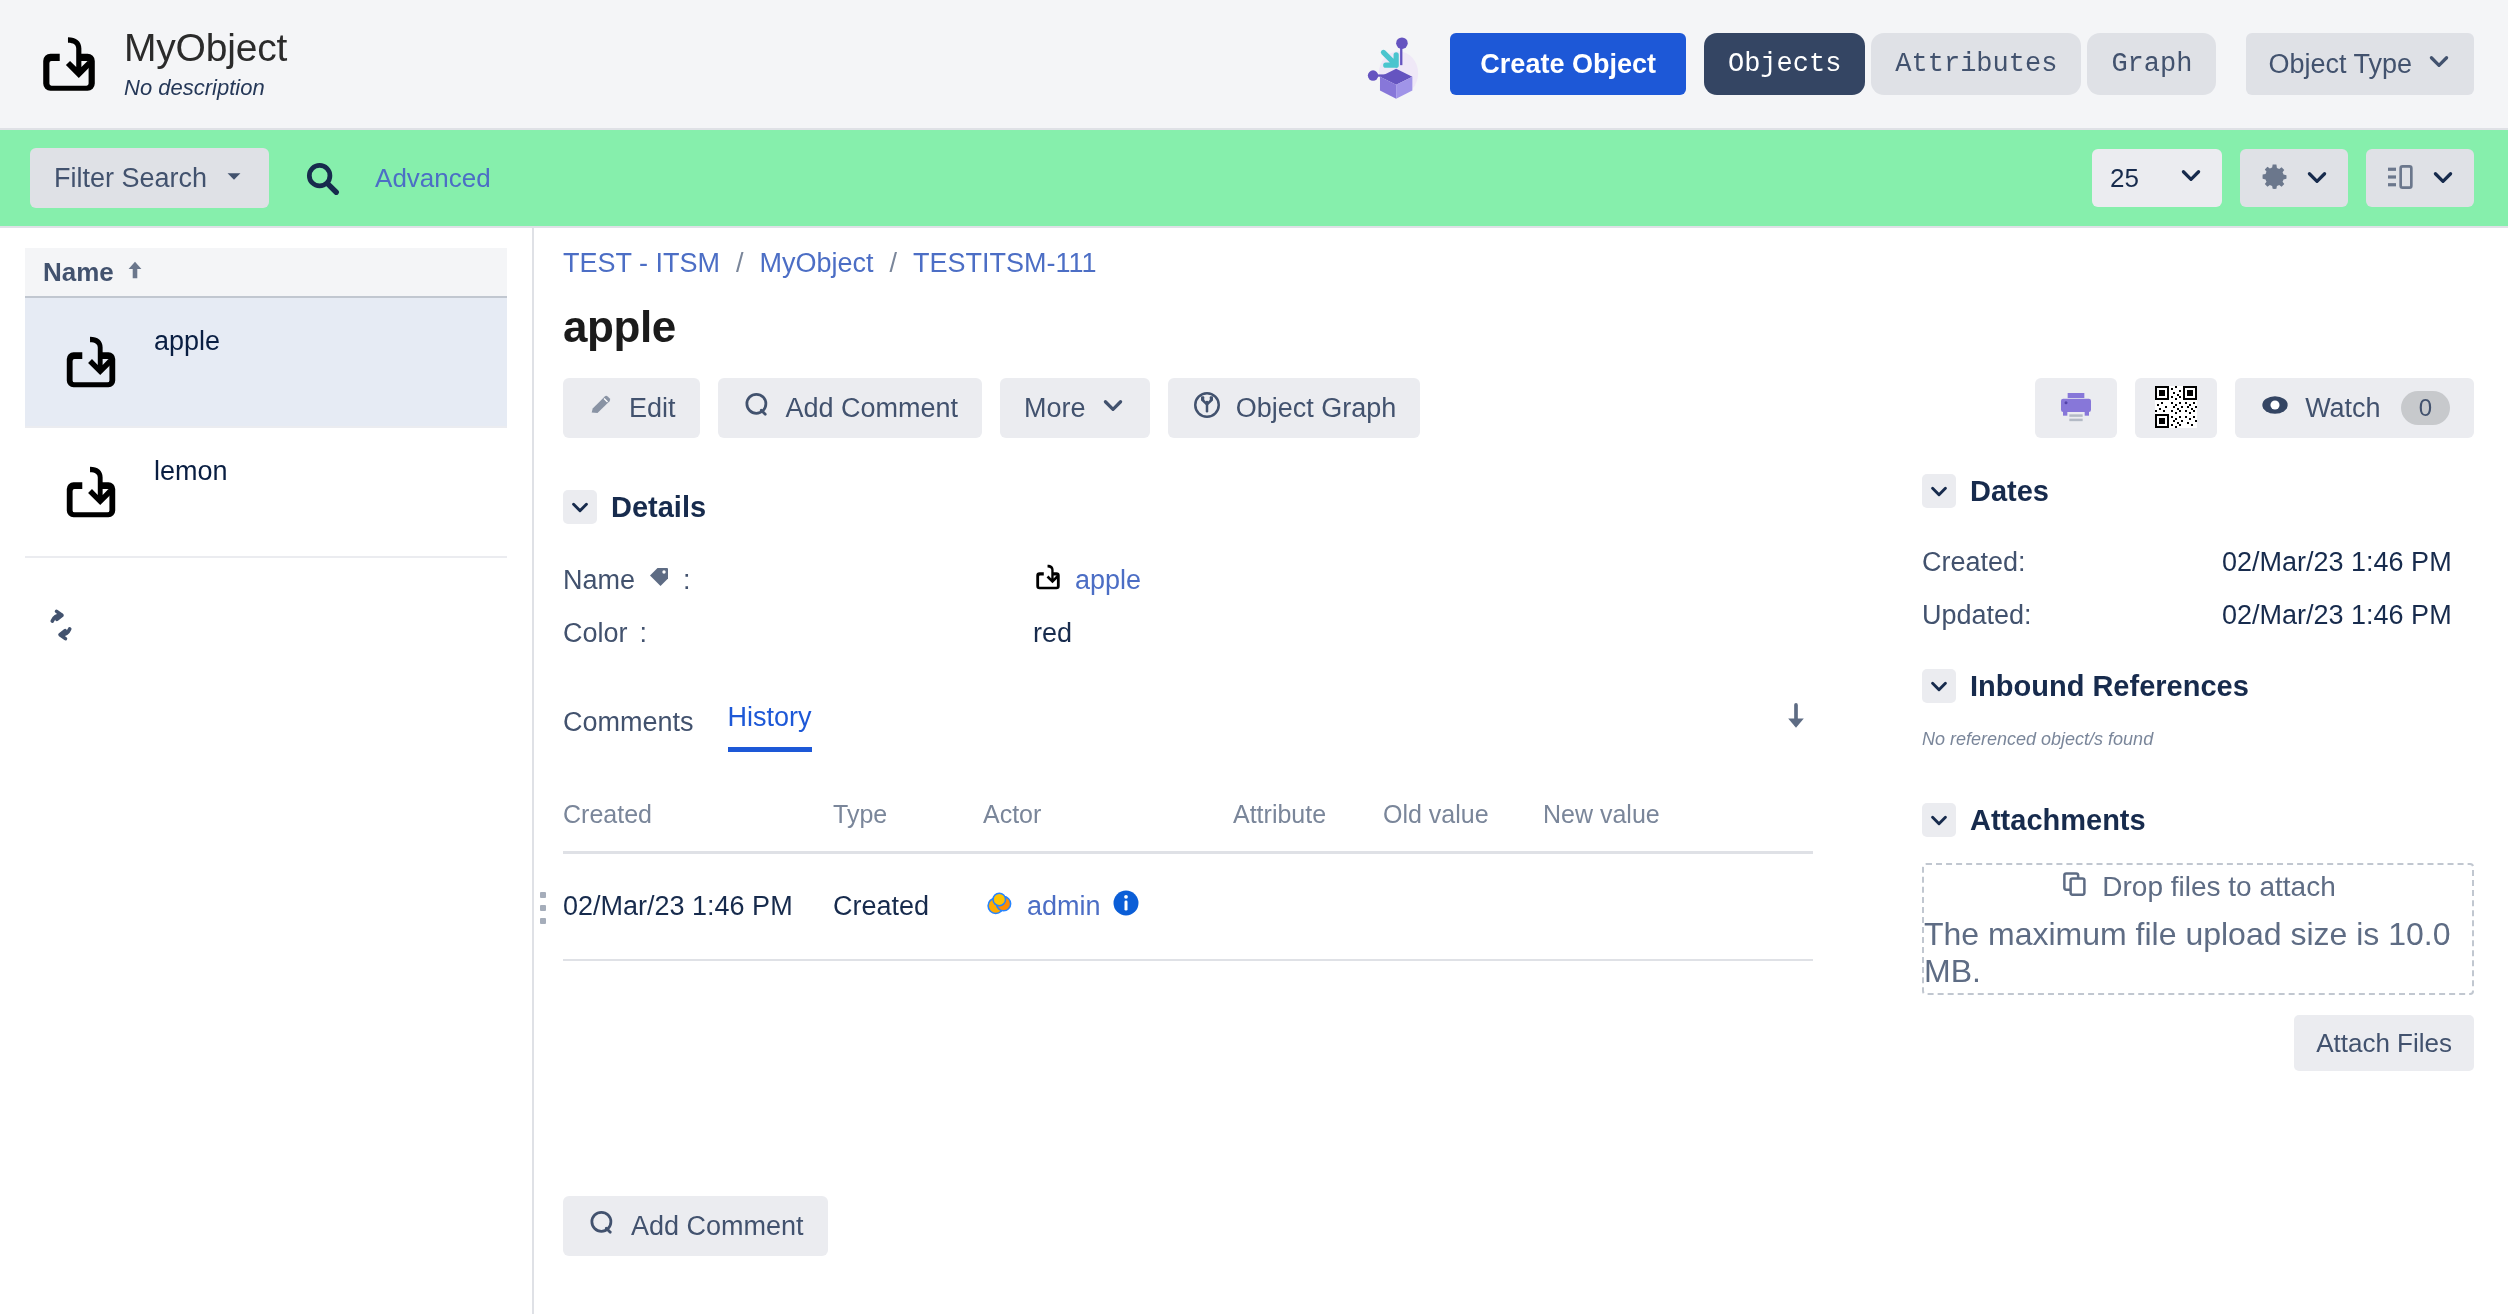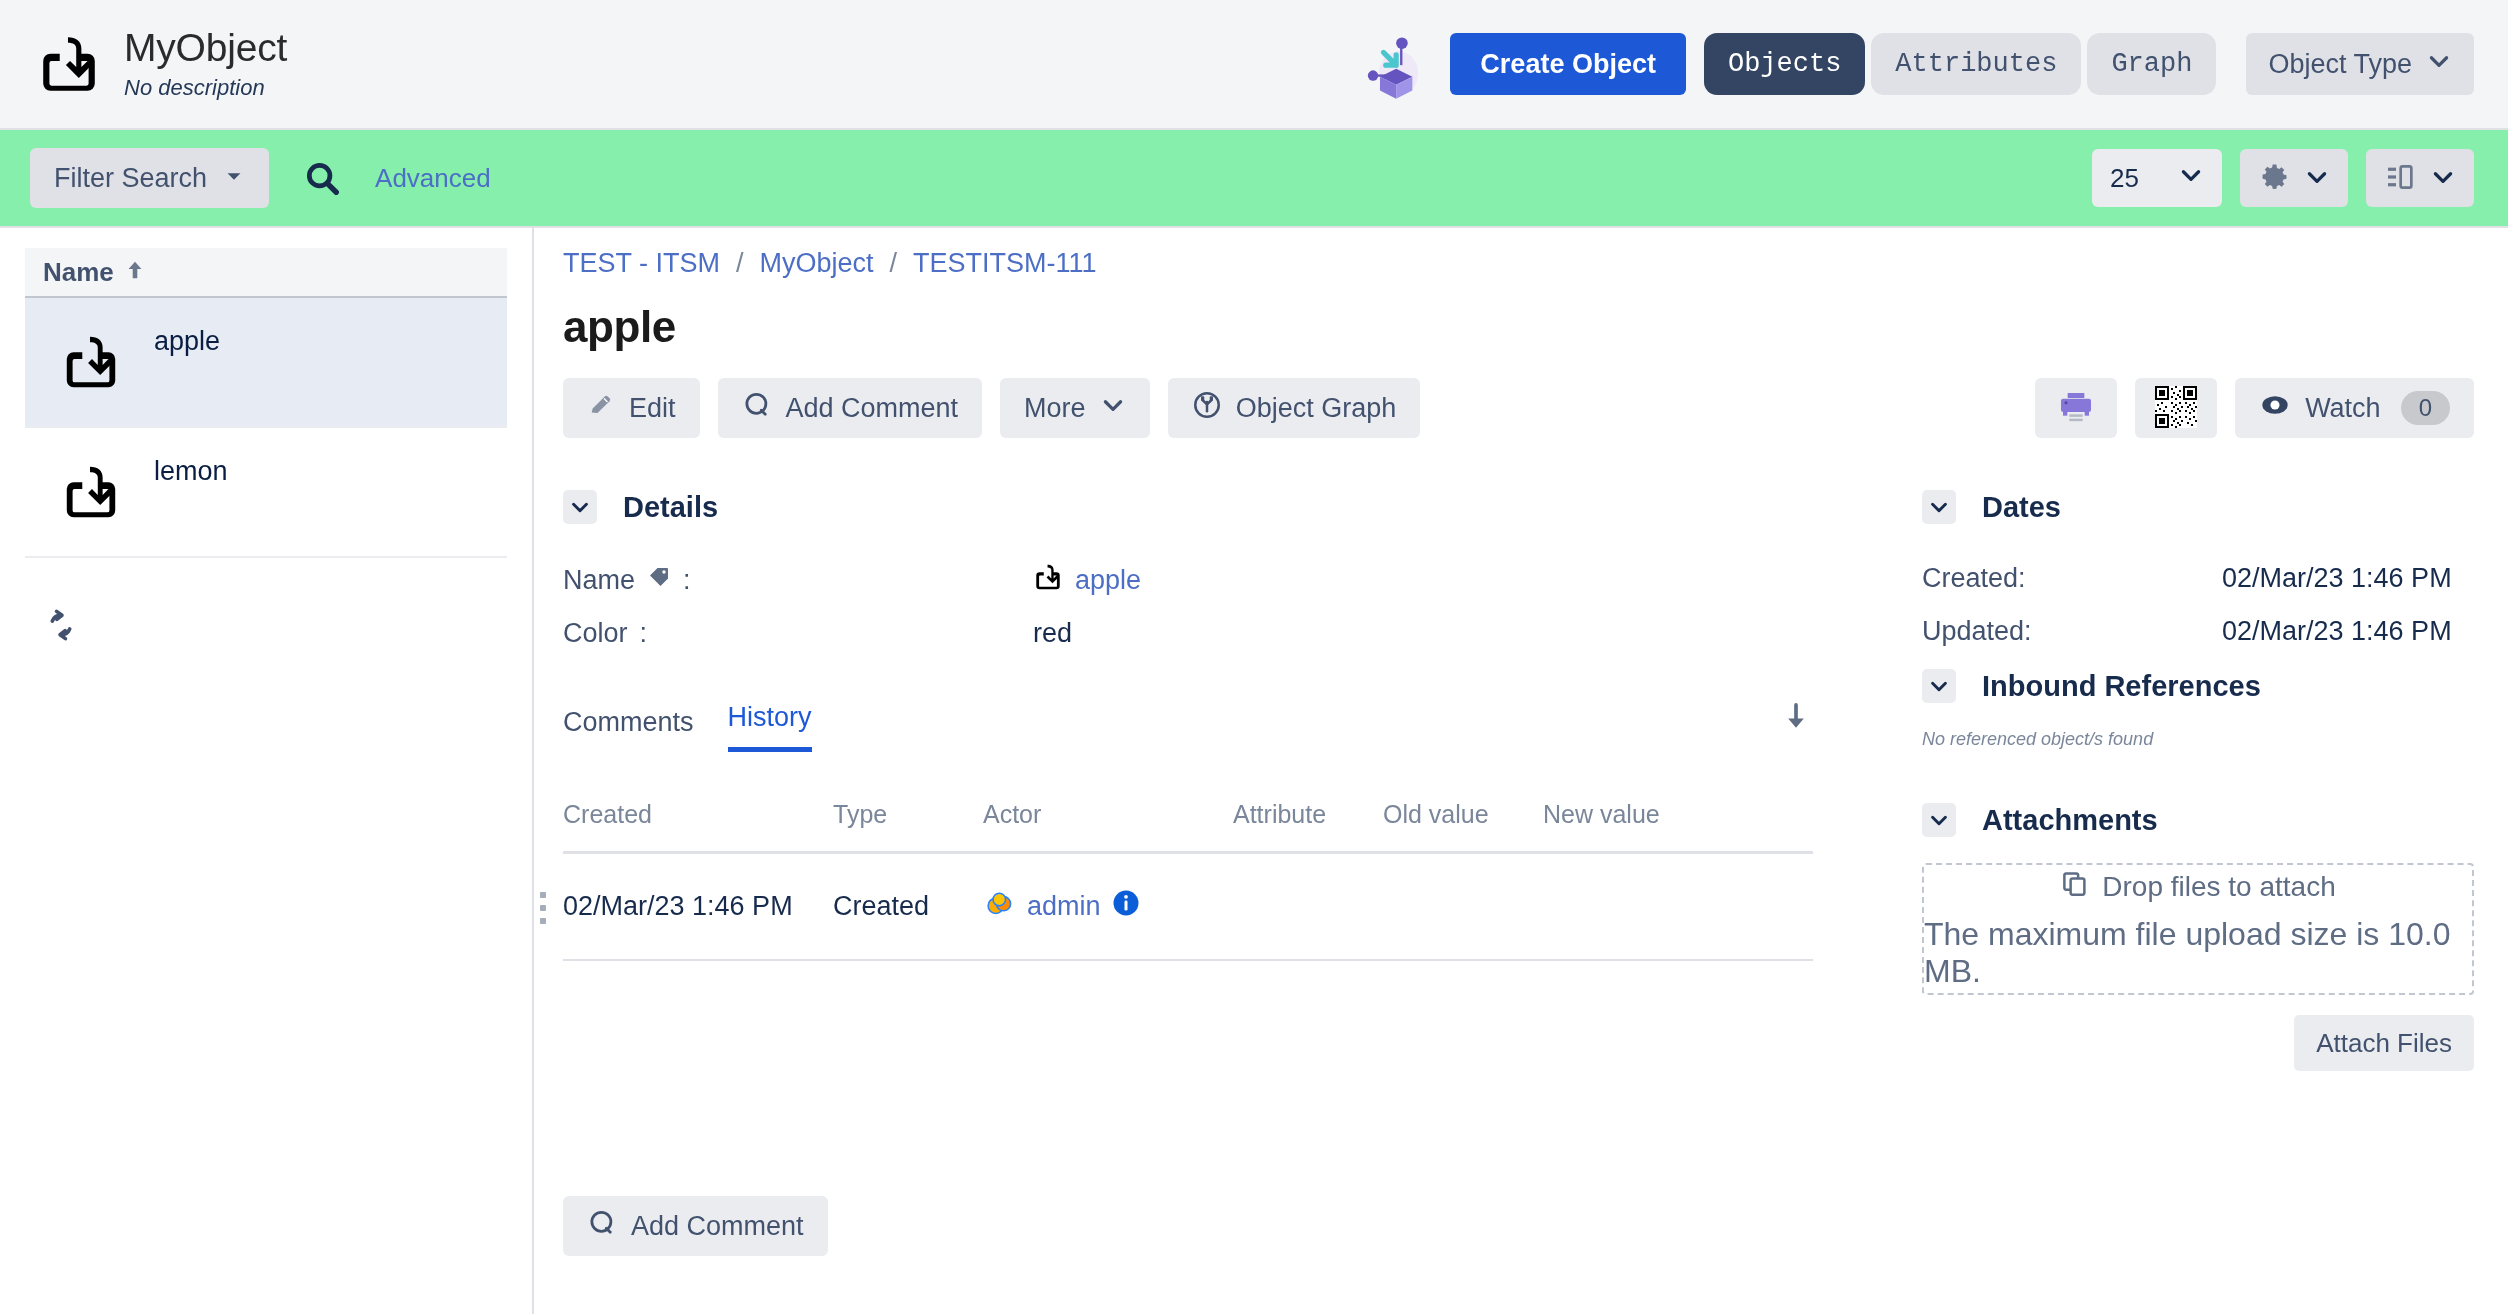--- a/index.html
+++ b/index.html
@@ -144,21 +144,21 @@
     background: #EBECF0; border: none; border-radius: 6px;
     height: 60px; width: 82px;
     display: flex; align-items: center; justify-content: center; cursor: pointer;
   }
   .watch-count {
     background: #C7C9CC; color: #42526E; border-radius: 18px;
     font-size: 24px; padding: 3px 18px; margin-left: 6px;
   }
 
   
-  .sec-head { display: flex; align-items: center; gap: 26px; }
+  .sec-head { display: flex; align-items: center; gap: 14px; }
   .chev-box {
     width: 34px; height: 34px; background: #EBECF0; border-radius: 5px;
     display: flex; align-items: center; justify-content: center; cursor: pointer; flex: 0 0 34px;
   }
   .sec-title { font-size: 29px; font-weight: bold; color: #172B4D; }
 
   .details-sec { position: absolute; left: 27px; top: 262px; }
   .detail-rows { margin-top: 30px; }
   .detail-row { display: flex; align-items: center; height: 53px; width: 1180px; }
   .dl-label { width: 470px; font-size: 27px; color: #42526E; display: flex; align-items: center; gap: 12px; }
@@ -634,21 +634,21 @@
           <circle cx="11.5" cy="11" r="7.6" stroke="#42526E" stroke-width="2.2" fill="none"></circle>
           <path d="M15.4 16.2 L18.6 19.4" stroke="#42526E" stroke-width="2.2" stroke-linecap="round"></path>
         </svg>
     </span>
     <span>Add Comment</span>
   </button>
 </div>
 
 <div class="rpanel">
 
-  <div class="rp-sec" style="top:262px;">
+  <div class="rp-sec" style="top:246px;">
     <div class="sec-head">
       <span class="chev-box">
         <svg viewBox="0 0 24 24" width="22" height="22">
             <path d="M5 9l7 7 7-7" stroke="#172B4D" stroke-width="3.2" fill="none" stroke-linecap="round" stroke-linejoin="round"></path>
           </svg>
       </span>
       <span class="sec-title">Dates</span>
     </div>
     <div class="rp-rows">
       <div class="rp-row">

